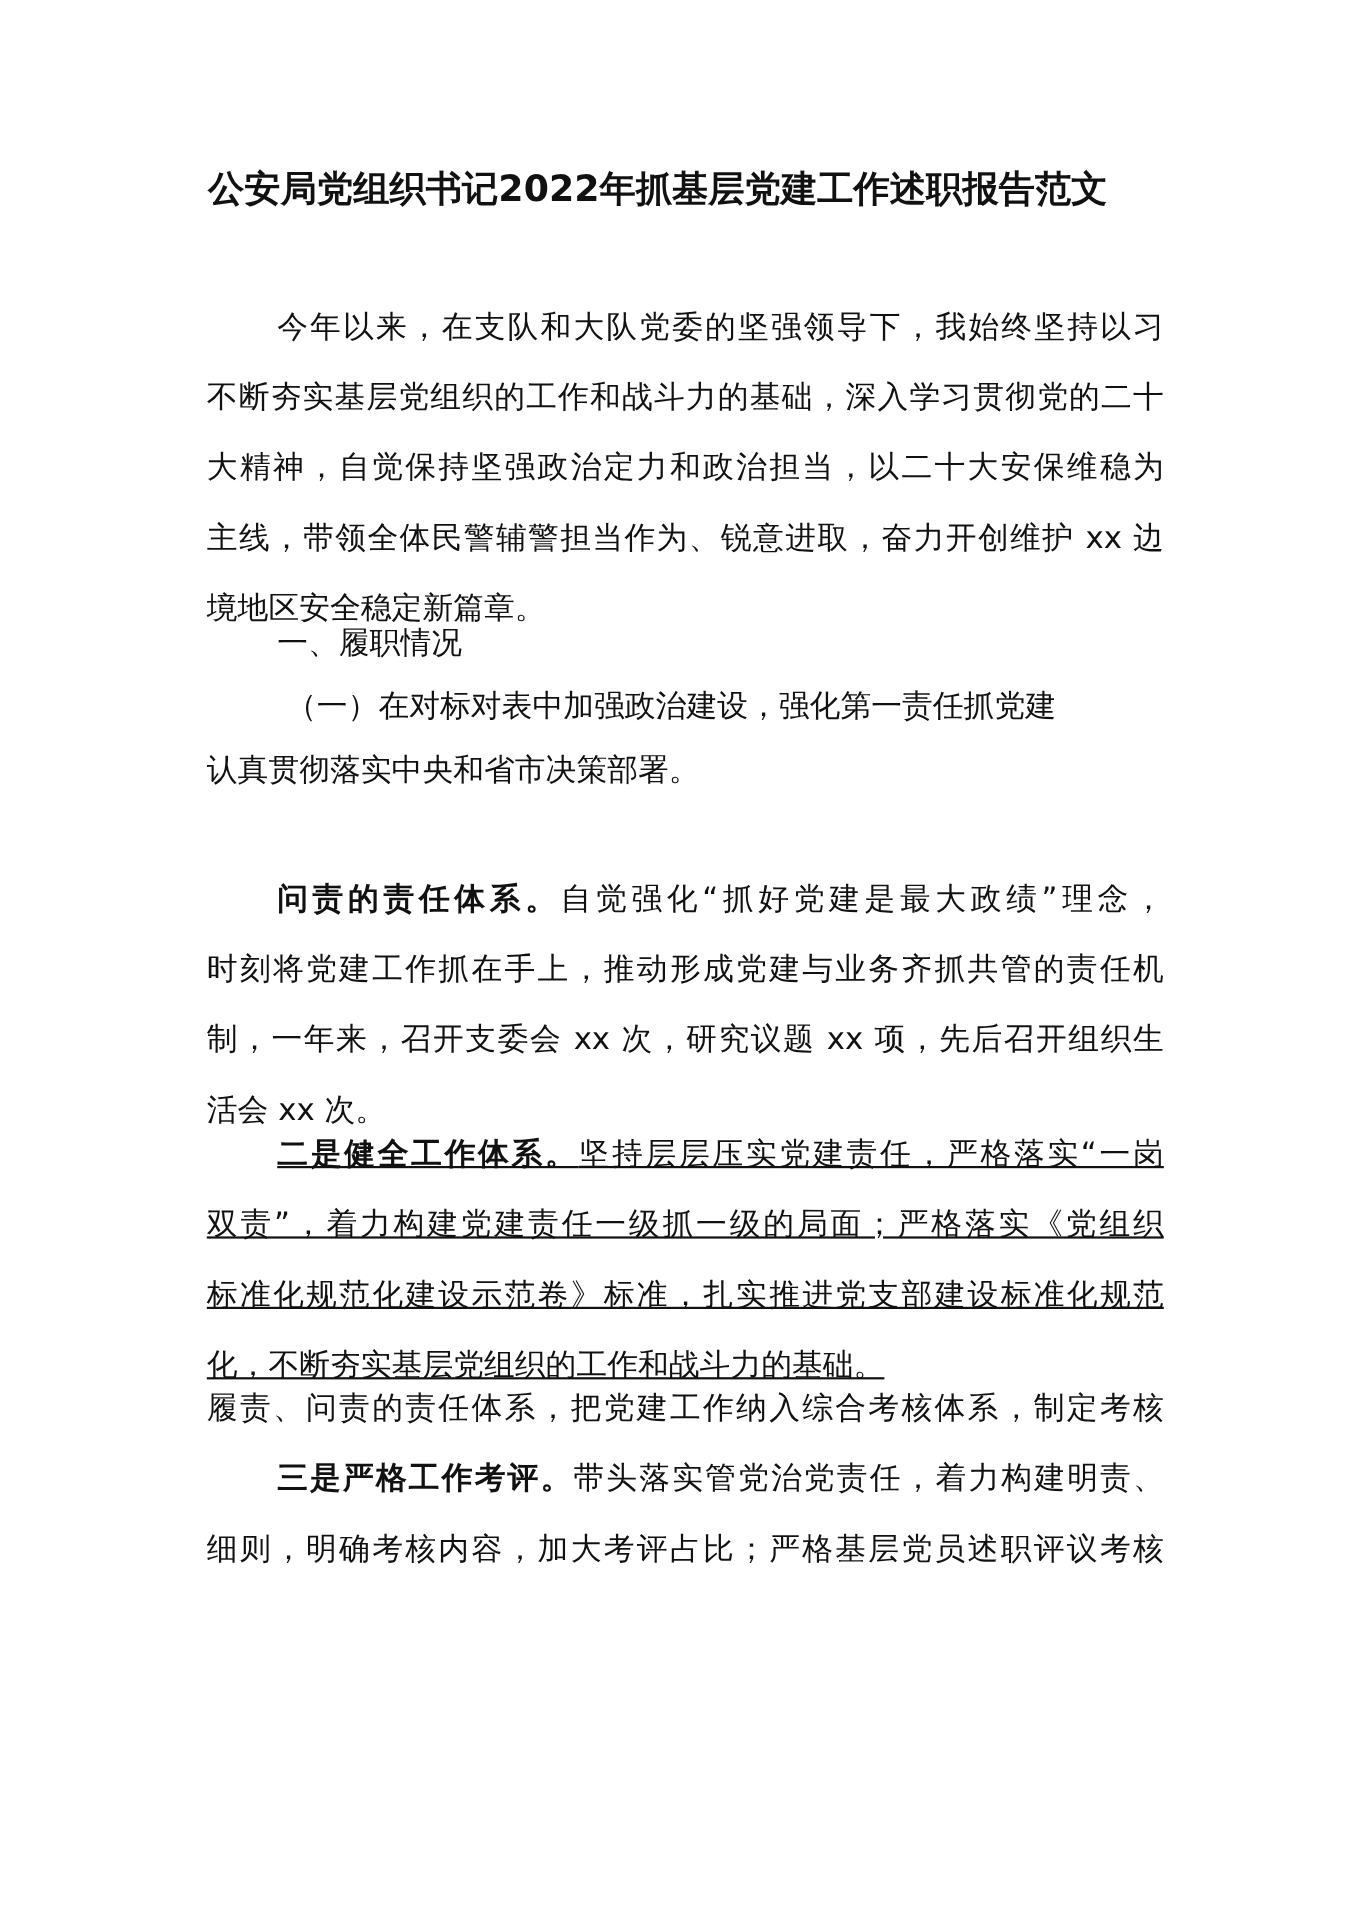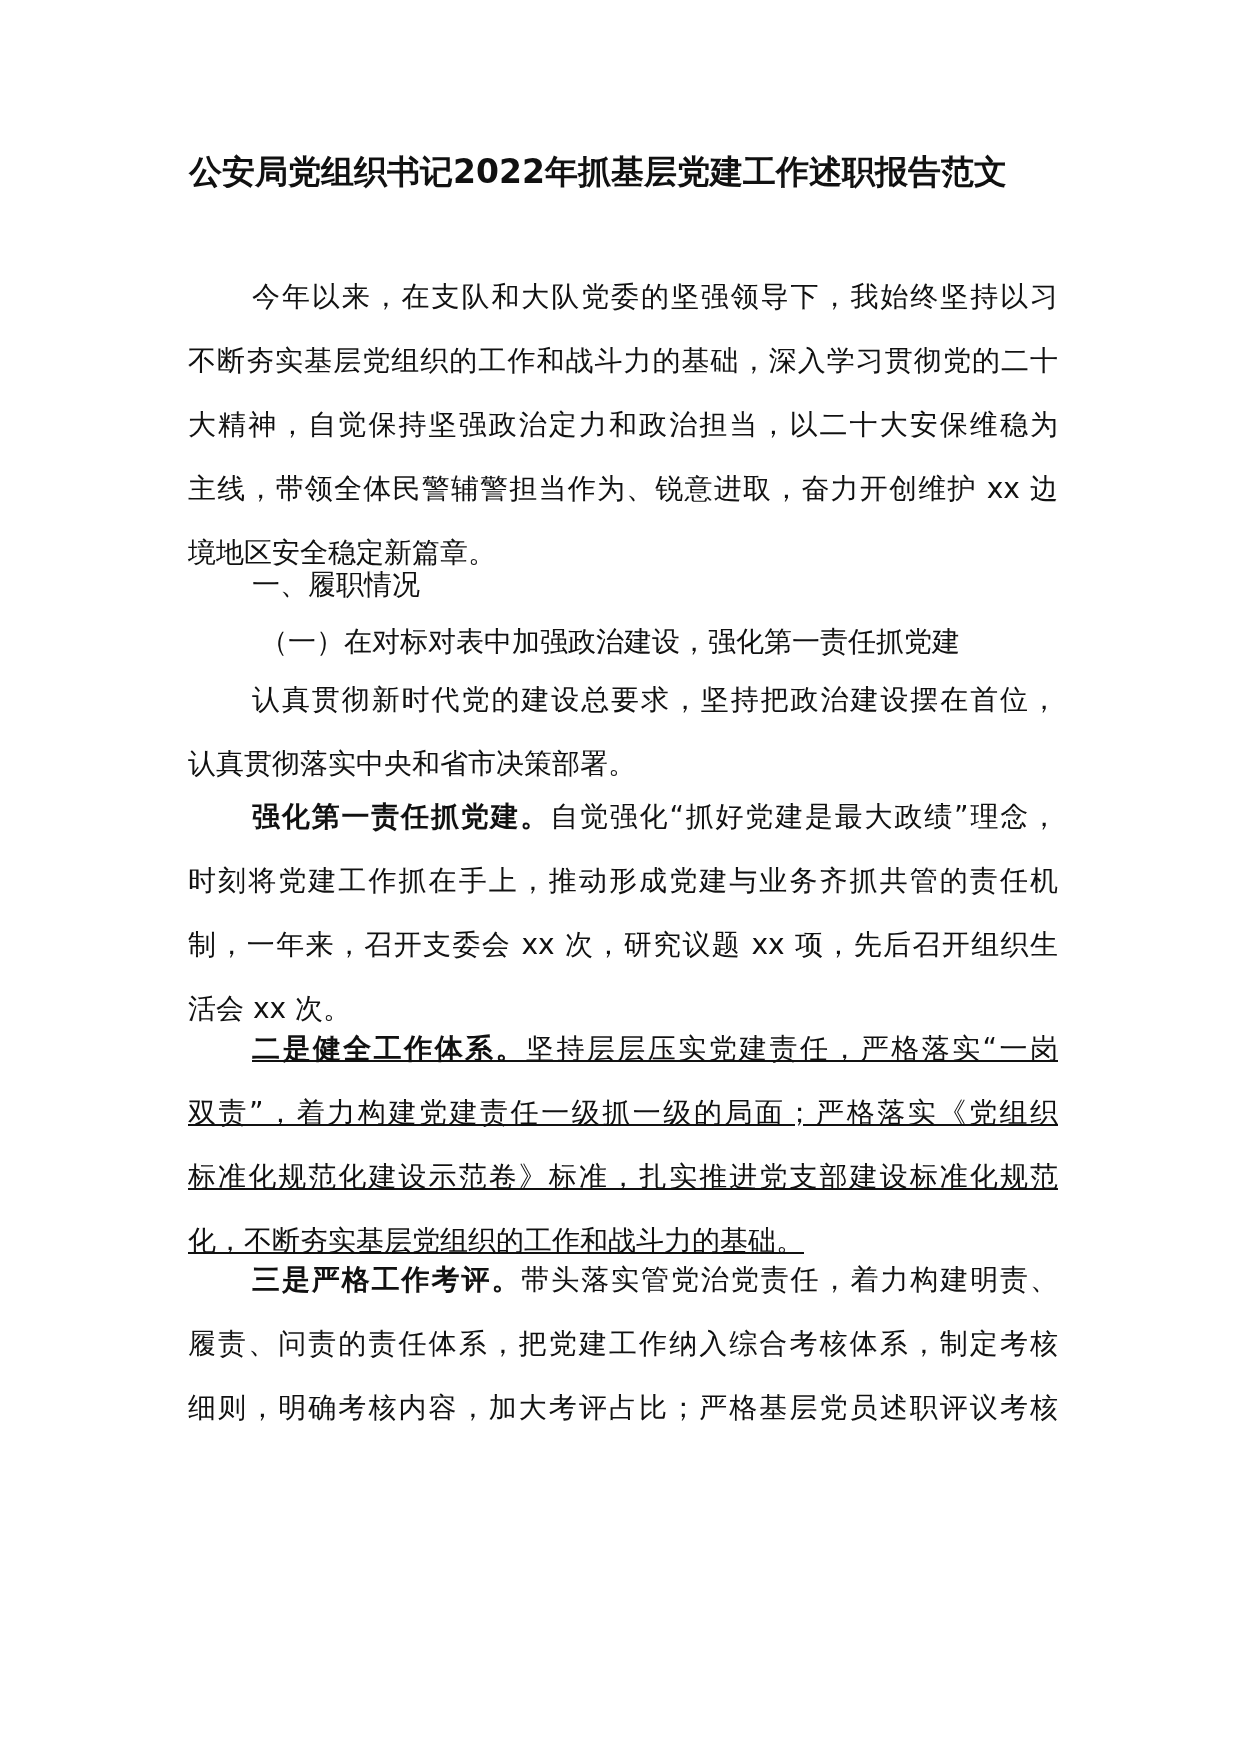--- a/index.html
+++ b/index.html
@@ -30,35 +30,34 @@
 
 <div class="body" style="top:553px;">
   <div class="line indent last">一、履职情况</div>
 </div>
 
 <div class="body" style="top:610px;">
   <div class="line h2">（一）在对标对表中加强政治建设，强化第一责任抓党建</div>
 </div>
 
 <div class="body" style="top:668px;">
-  <div class="line indent">认真贯彻新时代党的建设总要求，坚持把政治建设摆在首位，</div>
   <div class="line last">认真贯彻落实中央和省市决策部署。</div>
 </div>
 
 <div class="body" style="top:785px;">
-  <div class="line indent"><span class="b">强化第一责任抓党建。</span><span>自觉强化“抓好党建是最大政绩”理念，</span></div>
+  <div class="line indent"><span class="b">问责的责任体系。</span><span>自觉强化“抓好党建是最大政绩”理念，</span></div>
   <div class="line">时刻将党建工作抓在手上，推动形成党建与业务齐抓共管的责任机</div>
   <div class="line">制，一年来，召开支委会 xx 次，研究议题 xx 项，先后召开组织生</div>
   <div class="line last">活会 xx 次。</div>
 </div>
 
 <div class="body" style="top:1017px;text-decoration:underline;">
   <div class="line indent"><span class="b">二是健全工作体系。</span><span>坚持层层压实党建责任，严格落实“一岗</span></div>
   <div class="line">双责”，着力构建党建责任一级抓一级的局面；严格落实《党组织</div>
   <div class="line">标准化规范化建设示范卷》标准，扎实推进党支部建设标准化规范</div>
   <div class="line last">化，不断夯实基层党组织的工作和战斗力的基础。</div>
 </div>
 
 <div class="body" style="top:1248px;">
+  <div class="line">履责、问责的责任体系，把党建工作纳入综合考核体系，制定考核</div>
   <div class="line indent"><span class="b">三是严格工作考评。</span><span>带头落实管党治党责任，着力构建明责、</span></div>
-  <div class="line">履责、问责的责任体系，把党建工作纳入综合考核体系，制定考核</div>
   <div class="line">细则，明确考核内容，加大考评占比；严格基层党员述职评议考核</div>
 </div>
 
 </body></html>

